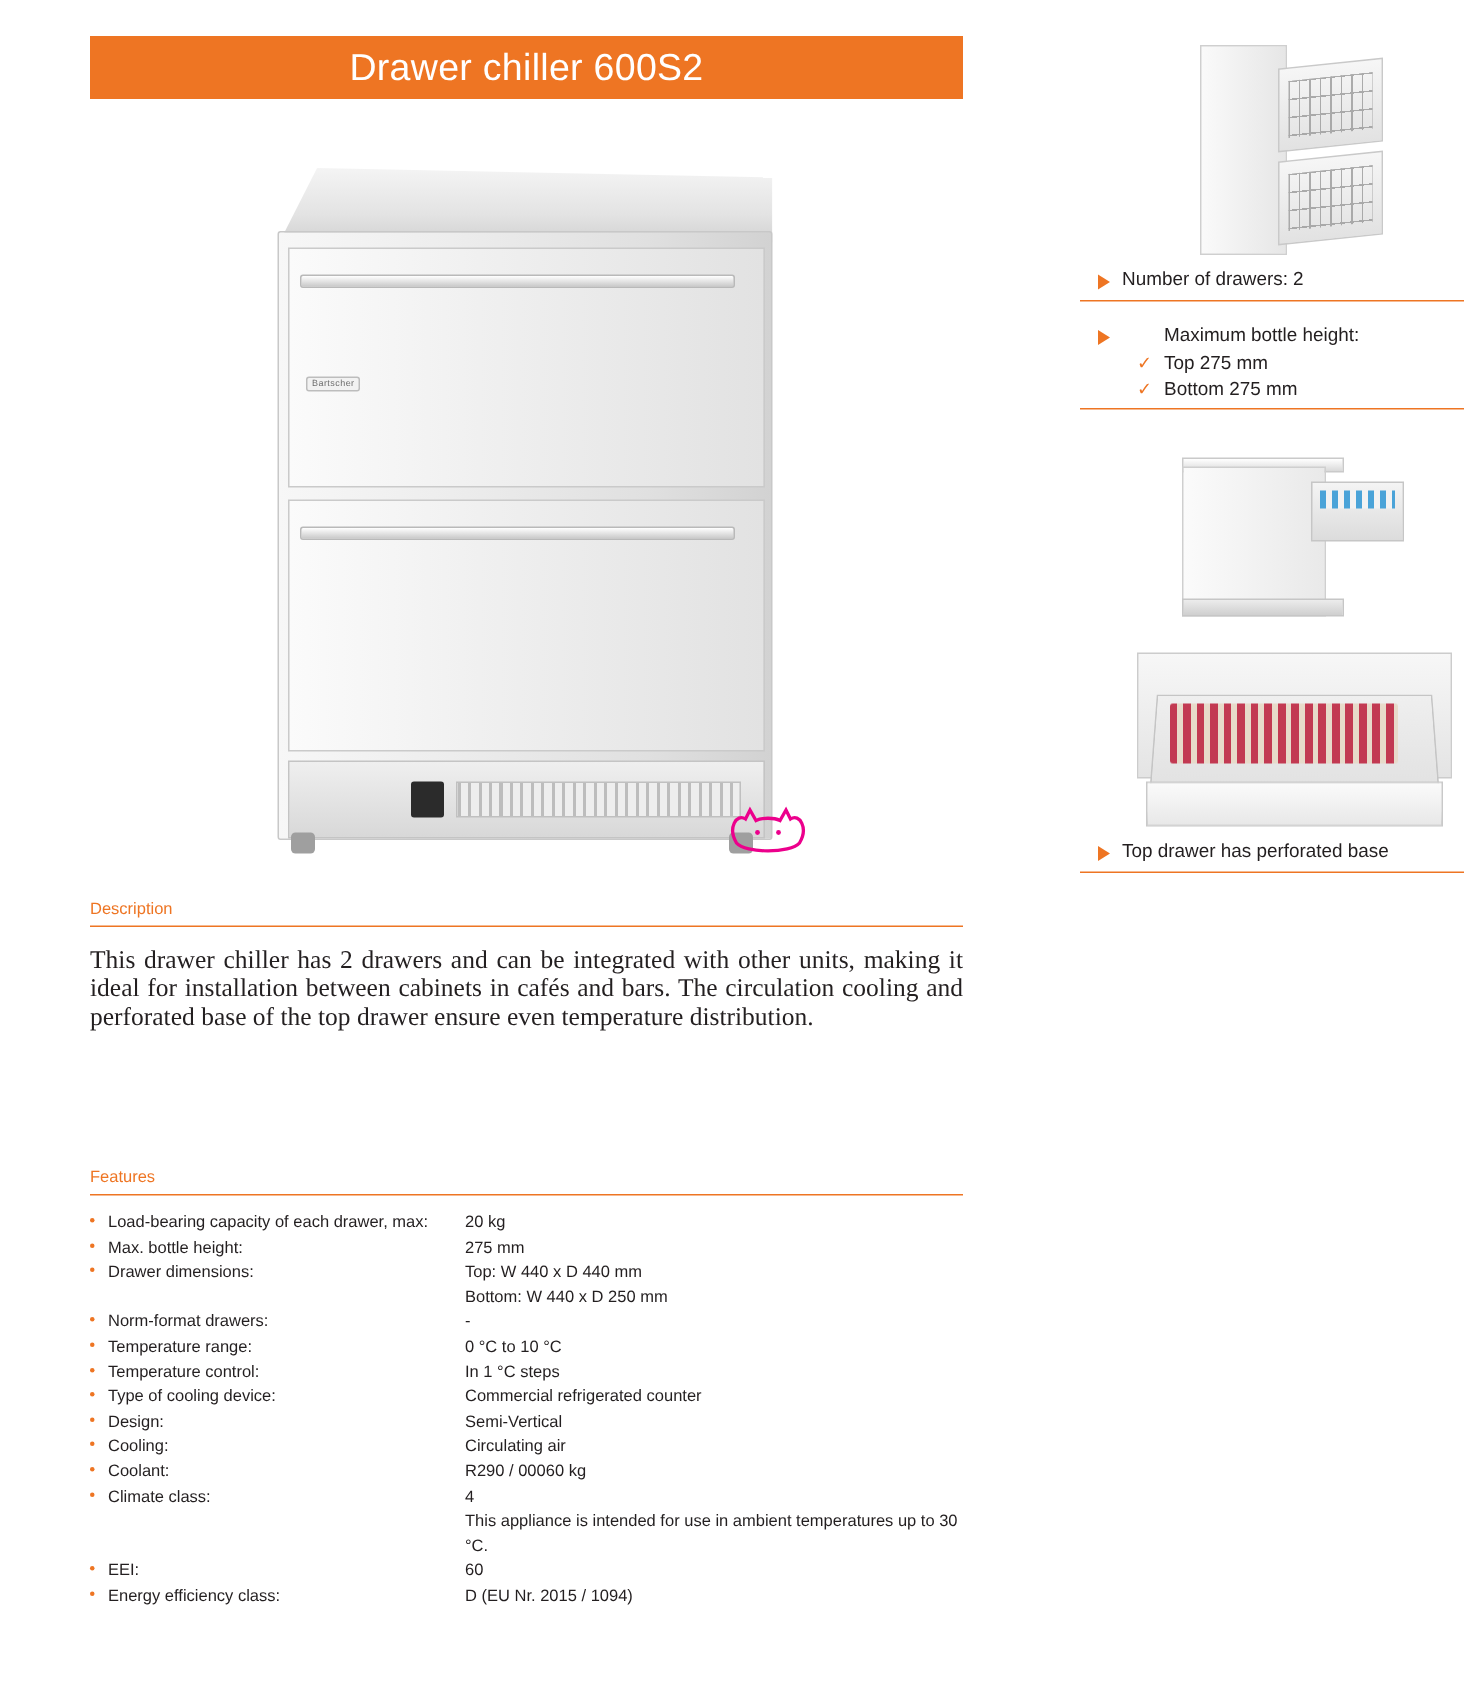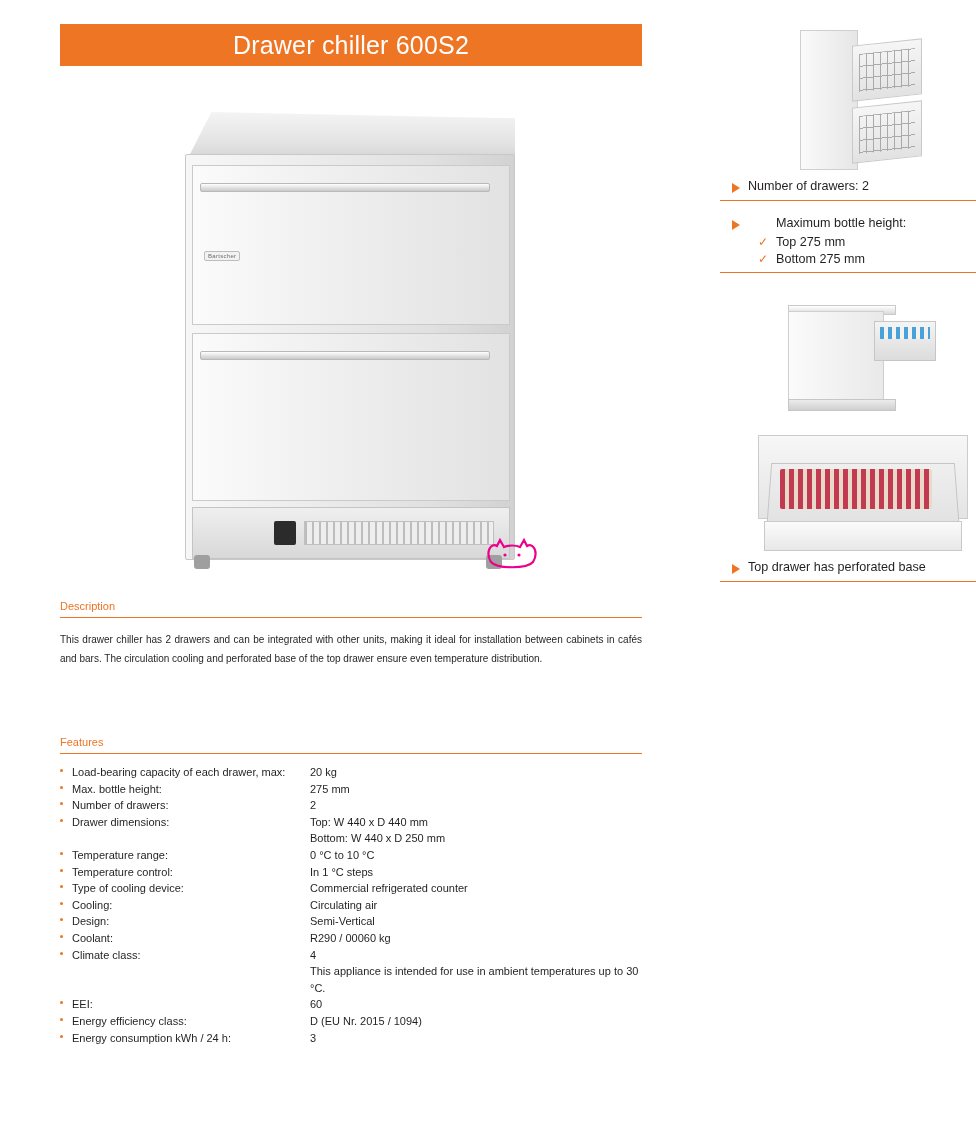--- a/index.html
+++ b/index.html
@@ -96,26 +96,27 @@
 
   .section { margin-top: 22px; }
   .section-head {
     color:#ee7523;
     font-size:11px;
     padding-bottom:5px;
     border-bottom:1px solid #ee7523;
   }
   .desc {
     margin-top:12px;
-    font-size:10px;
+    font-size:17px;
     line-height:19px;
     color:#231f20;
     text-align: justify;
-  }
-  .features { margin-top: 68px; }
+    font-family: Liberation Serif, serif;
+  }
+  .features { margin-top: 92px; }
   .spec-table {
     margin-top:10px;
     width:100%;
     border-collapse:collapse;
     font-size:11px;
     line-height:16.6px;
   }
   .spec-table td { vertical-align: top; padding: 0; }
   .spec-table td.k { width: 250px; padding-left:12px; position:relative; }
   .spec-table td.k .bullet {
@@ -231,74 +232,70 @@
         <tbody>
           <tr>
               <td class="k"><span class="bullet"></span><span>Load-bearing capacity of each drawer, max:</span></td>
               <td class="v">20 kg</td>
             </tr>
           <tr>
               <td class="k"><span class="bullet"></span><span>Max. bottle height:</span></td>
               <td class="v">275 mm</td>
             </tr>
           <tr>
-              <td class="k"><span class="bullet"></span><span>Number of drawers:</span></td>
-              <td class="v">2</td>
-            </tr>
-          <tr>
               <td class="k"><span class="bullet"></span><span>Drawer dimensions:</span></td>
               <td class="v">Top: W 440 x D 440 mm</td>
             </tr>
           <tr class="cont">
               <td class="k"><span></span></td>
               <td class="v">Bottom: W 440 x D 250 mm</td>
             </tr>
           <tr>
+              <td class="k"><span class="bullet"></span><span>Norm-format drawers:</span></td>
+              <td class="v">-</td>
+            </tr>
+          <tr>
               <td class="k"><span class="bullet"></span><span>Temperature range:</span></td>
               <td class="v">0 °C to 10 °C</td>
             </tr>
           <tr>
               <td class="k"><span class="bullet"></span><span>Temperature control:</span></td>
               <td class="v">In 1 °C steps</td>
             </tr>
           <tr>
               <td class="k"><span class="bullet"></span><span>Type of cooling device:</span></td>
               <td class="v">Commercial refrigerated counter</td>
             </tr>
           <tr>
+              <td class="k"><span class="bullet"></span><span>Design:</span></td>
+              <td class="v">Semi-Vertical</td>
+            </tr>
+          <tr>
               <td class="k"><span class="bullet"></span><span>Cooling:</span></td>
               <td class="v">Circulating air</td>
-            </tr>
-          <tr>
-              <td class="k"><span class="bullet"></span><span>Design:</span></td>
-              <td class="v">Semi-Vertical</td>
             </tr>
           <tr>
               <td class="k"><span class="bullet"></span><span>Coolant:</span></td>
               <td class="v">R290 / 00060 kg</td>
             </tr>
           <tr>
               <td class="k"><span class="bullet"></span><span>Climate class:</span></td>
               <td class="v">4</td>
             </tr>
           <tr class="cont">
               <td class="k"><span></span></td>
               <td class="v">This appliance is intended for use in ambient temperatures up to 30 °C.</td>
             </tr>
           <tr>
               <td class="k"><span class="bullet"></span><span>EEI:</span></td>
               <td class="v">60</td>
             </tr>
           <tr>
               <td class="k"><span class="bullet"></span><span>Energy efficiency class:</span></td>
               <td class="v">D (EU Nr. 2015 / 1094)</td>
-            </tr>
-          <tr>
-              <td class="k"><span class="bullet"></span><span>Energy consumption kWh / 24 h:</span></td>
-              <td class="v">3</td>
             </tr>
         </tbody>
       </table>
     </div>
   </div>
 
   <div class="right-col">
 
     <div class="r-img">
       <div class="tall-unit">

